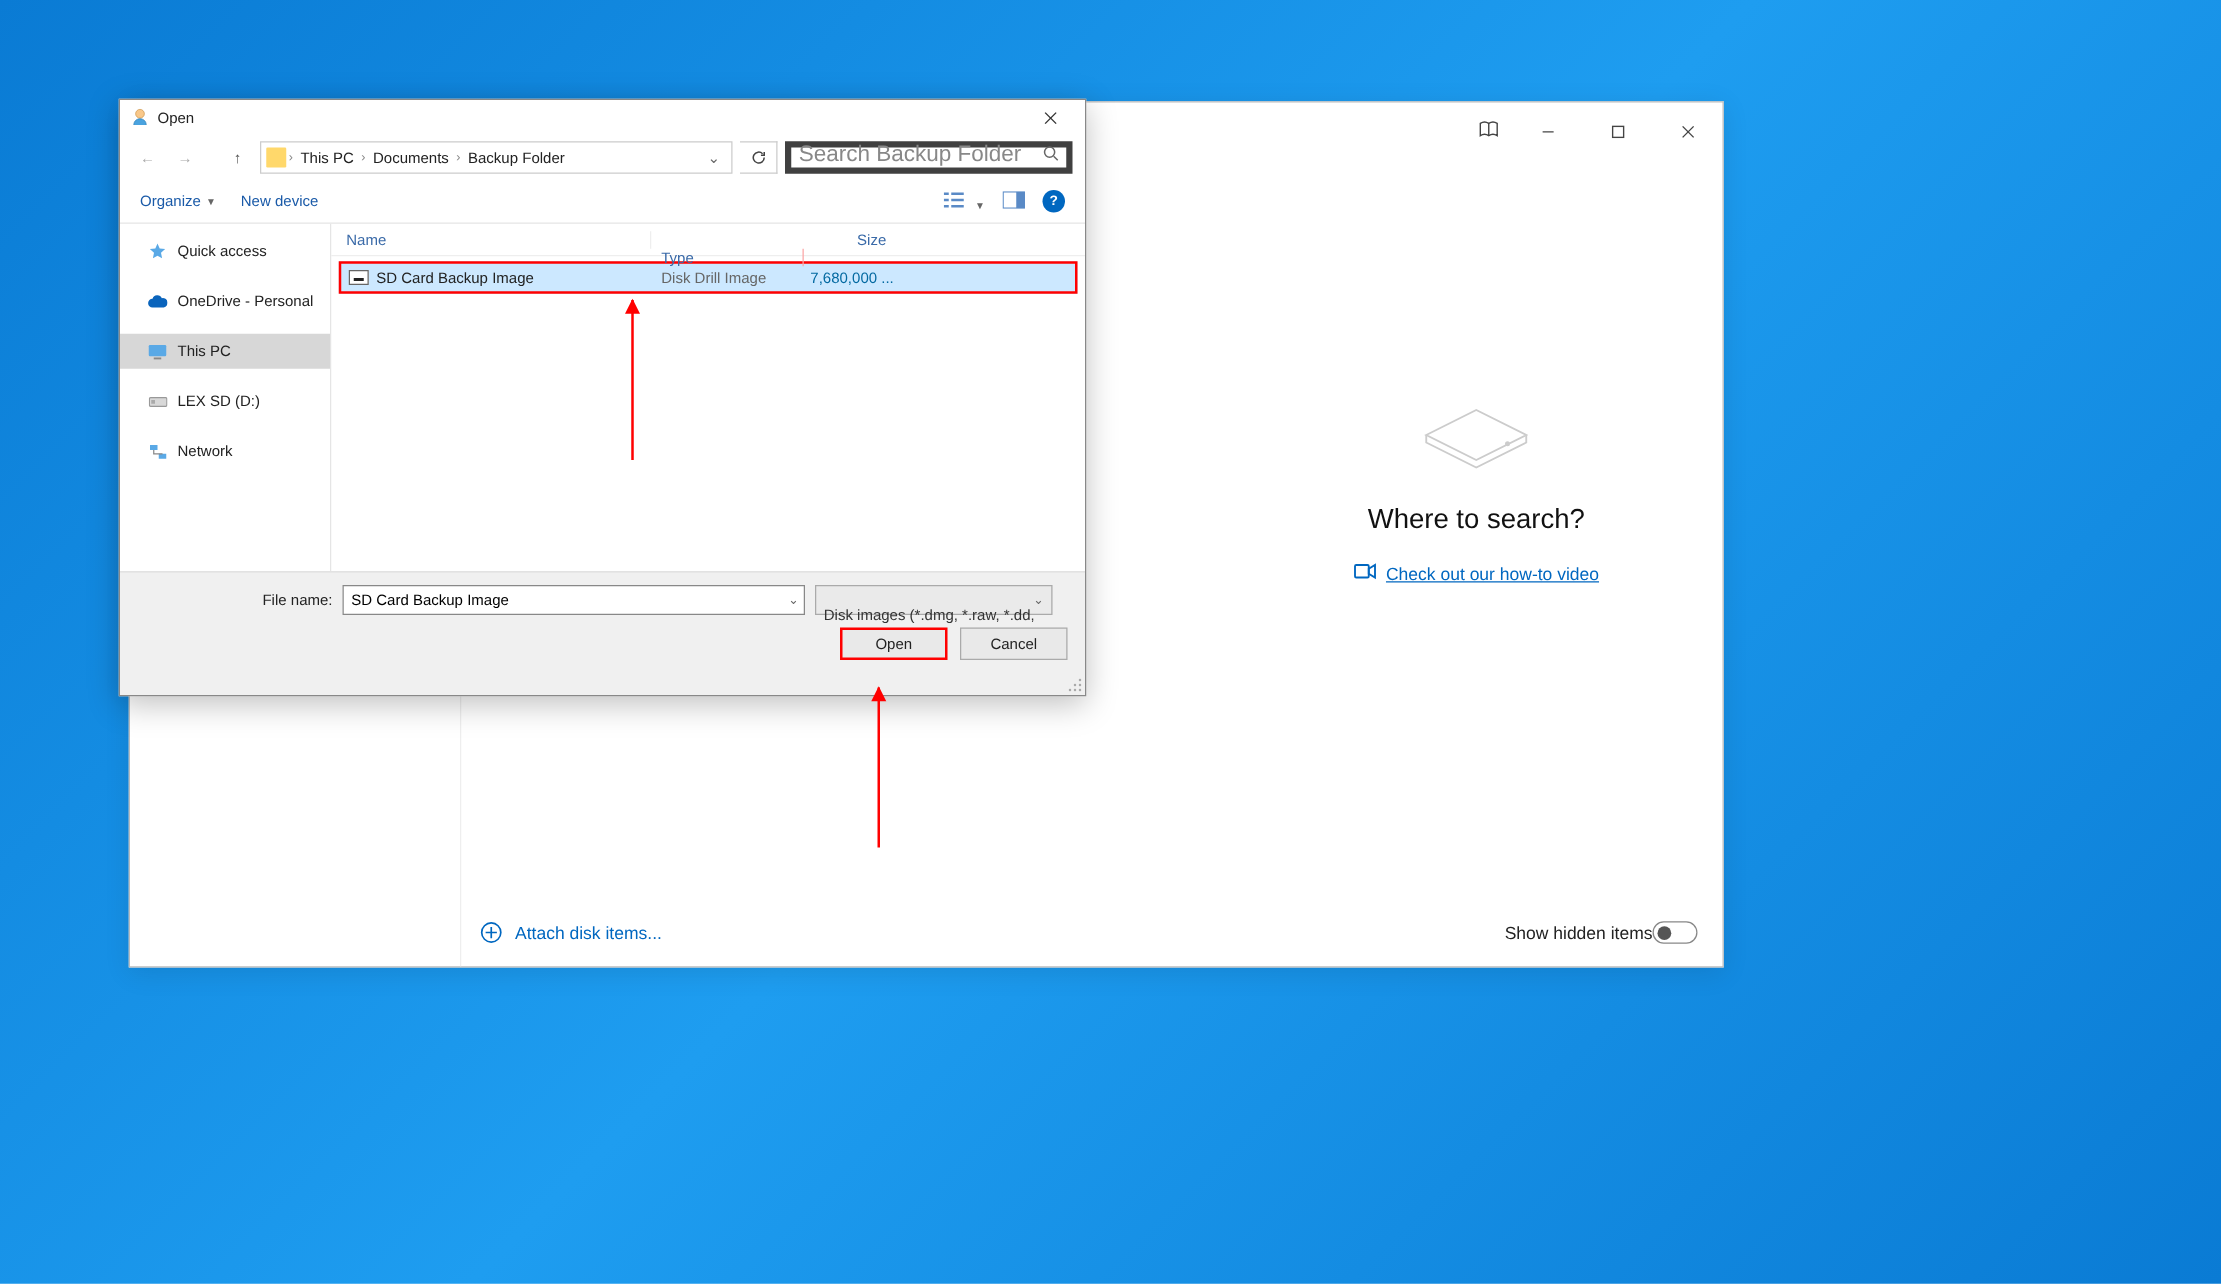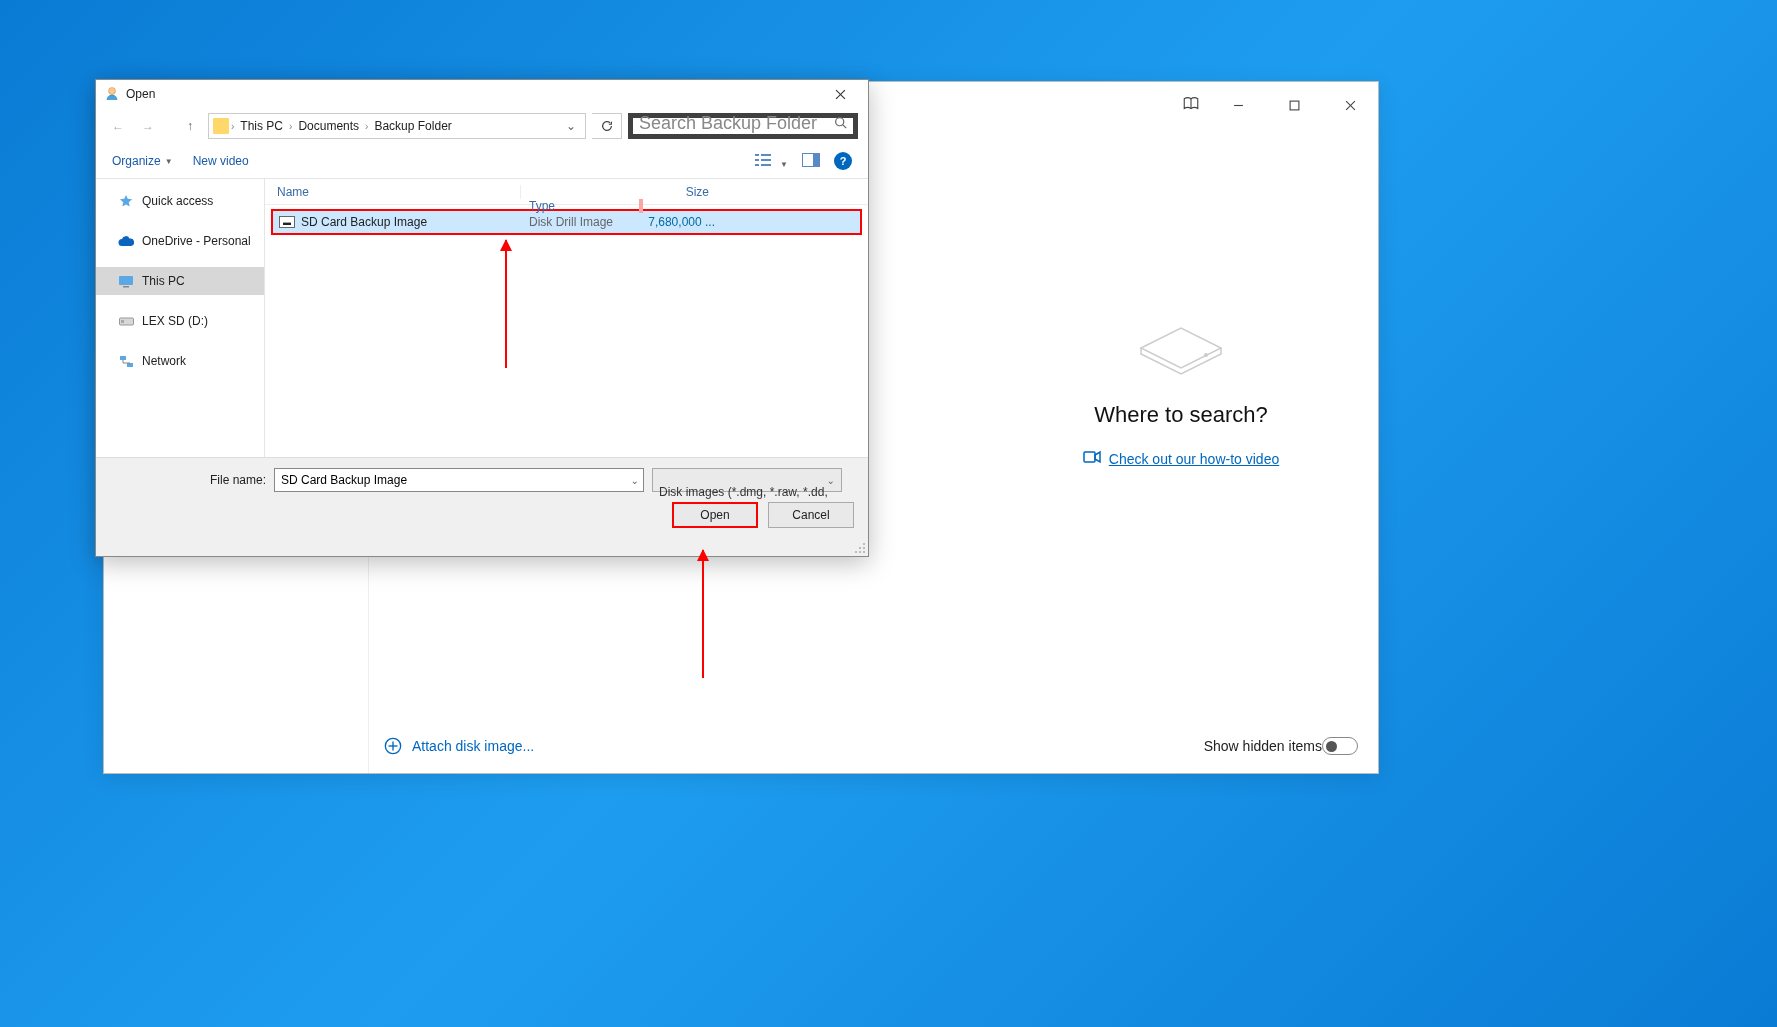--- a/index.html
+++ b/index.html
@@ -273,21 +273,21 @@
   }
   .file-columns {
     display: flex;
     height: 26px;
     align-items: center;
     font-size: 12px;
     color: #3a6aa8;
     border-bottom: 1px solid #eee;
   }
   .col-name { width: 256px; padding-left: 12px; border-right: 1px solid #eee; }
-  .col-type { width: 122px; padding-left: 8px; border-right: 4px solid #fca5a5; margin-top: 28px; }
+  .col-type { width: 122px; padding-left: 8px; border-right: 1px solid #fca5a5; margin-top: 28px; }
   .col-size { width: 76px; padding-right: 10px; text-align: right; }
   .file-row {
     display: flex;
     align-items: center;
     height: 26px;
     margin: 4px 6px;
     background: #cce8ff;
     border: 2px solid #ff0000;
     font-size: 12px;
     color: #222;
@@ -443,21 +443,21 @@
       </div>
     </div>
   </div>
   <div class="app-bottom">
     <div class="attach-row">
       <svg class="plus-circle" viewBox="0 0 20 20">
           <circle cx="10" cy="10" r="8.5" fill="none" stroke="#0067c0" stroke-width="1.5"></circle>
           <line x1="10" y1="5" x2="10" y2="15" stroke="#0067c0" stroke-width="1.5"></line>
           <line x1="5" y1="10" x2="15" y2="10" stroke="#0067c0" stroke-width="1.5"></line>
         </svg>
-      <span>Attach disk image...</span>
+      <span>Attach disk items...</span>
     </div>
     <div class="hidden-row">
       <span>Show hidden items</span>
       <div class="toggle"></div>
     </div>
   </div>
 </div>
 
 <div class="dialog">
   <div class="dlg-titlebar">
@@ -508,21 +508,21 @@
           </svg>
       </span>
     </div>
   </div>
 
   <div class="dlg-toolbar">
     <div class="org">
       <span>Organize</span>
       <span style="font-size:8px;color:#666">▼</span>
     </div>
-    <span>New video</span>
+    <span>New device</span>
     <span class="spacer"></span>
     <div class="view-icons">
       <span>
         <svg width="20" height="14" viewBox="0 0 20 14">
             <rect x="0" y="1" width="4" height="2" fill="#5a8ac6"></rect>
             <rect x="6" y="1" width="10" height="2" fill="#5a8ac6"></rect>
             <rect x="0" y="6" width="4" height="2" fill="#5a8ac6"></rect>
             <rect x="6" y="6" width="10" height="2" fill="#5a8ac6"></rect>
             <rect x="0" y="11" width="4" height="2" fill="#5a8ac6"></rect>
             <rect x="6" y="11" width="10" height="2" fill="#5a8ac6"></rect>

